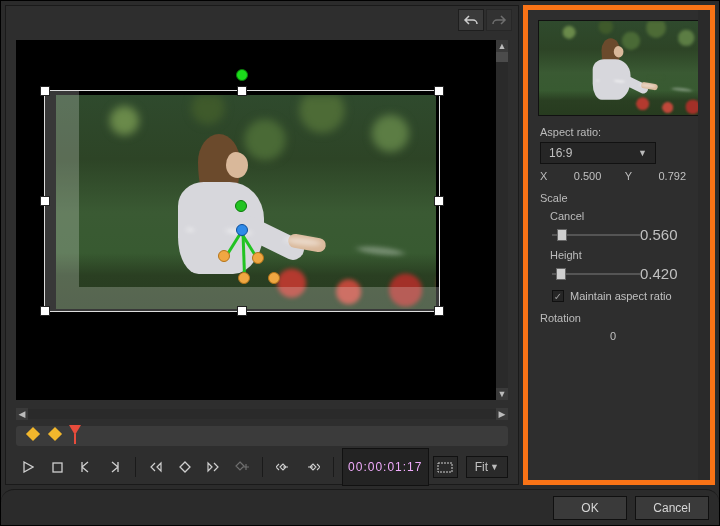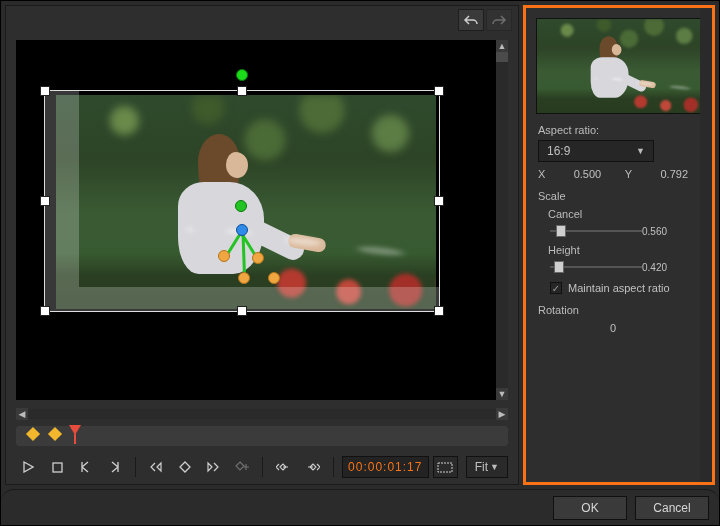--- a/index.html
+++ b/index.html
@@ -66,39 +66,39 @@
   .hscroll { flex:1; height:10px; background:#2a2a2a; position:relative; }
   .hsarrow { width:12px; height:12px; background:#3a3a3a; color:#bbb; display:flex; align-items:center; justify-content:center; font-size:9px; }
   .timeline { height:20px; position:relative; margin: 4px 10px; background:#3b3b3b; border-radius:3px; }
   .kf { position:absolute; top:3px; width:10px; height:10px; transform: rotate(45deg); background:#f2b72c; }
   .playhead { position:absolute; top:-1px; width:0; height:0; border-left:6px solid transparent; border-right:6px solid transparent; border-top:10px solid #e74c3c; }
   .play-stem { position:absolute; top:8px; width:2px; height:10px; background:#e74c3c; }
   .transport { height:34px; display:flex; align-items:center; gap:4px; padding: 0 10px; }
   .tbtn2 { width:26px; height:24px; display:flex; align-items:center; justify-content:center; color:#c6c6c6; cursor:pointer; }
   .tbtn2.dis{ opacity:.4; cursor:default; }
   .sep { width:1px; height:20px; background:#1a1a1a; margin:0 4px; }
-  .timecode { width:92px; height:22px; background:#232323; border:1px solid #111; display:flex; align-items:center; justify-content:center; font-family: Consolas, monospace; font-size:12px; color:#f97316; letter-spacing:1px; }
+  .timecode { width:92px; height:38px; background:#232323; border:1px solid #111; display:flex; align-items:center; justify-content:center; font-family: Consolas, monospace; font-size:12px; color:#f0abfc; letter-spacing:1px; }
   .tc-icon { width:26px; height:22px; display:flex; align-items:center; justify-content:center; border:1px solid #111; background:#2a2a2a; color:#c0c0c0; cursor:pointer; }
   .fit { height:22px; background:#2a2a2a; border:1px solid #111; display:flex; align-items:center; padding:0 8px; gap:2px; cursor:pointer; }
   .fit .caret { font-size:9px; color:#bbb; }
   
-  .right { width:192px; border:3px solid #f97316; margin:4px 4px 4px 0; background:#2e2e2e; display:flex; flex-direction:column; }
+  .right { width:192px; border:5px solid #f97316; margin:4px 4px 4px 0; background:#2e2e2e; display:flex; flex-direction:column; }
   .thumb { margin:10px; width:168px; height:96px; border:1px solid #111; background:#000; position:relative; overflow:hidden; }
   .thumb .photo { transform: scale(.44); transform-origin: top left; width:380px; height:214px; }
   .field-lbl { color:#bcbcbc; margin: 6px 12px 4px; font-size:11px; }
   .select { margin: 0 12px; height:22px; background:#262626; border:1px solid #111; display:flex; align-items:center; justify-content:space-between; padding:0 8px; cursor:pointer; width:116px; }
   .select .caret { font-size:9px; color:#bbb; }
   .row { display:flex; align-items:center; gap:8px; margin:6px 12px; }
   .row .lab { width:12px; color:#bcbcbc; font-size:11px; }
   .row .val { width:46px; text-align:right; font-size:11px; }
   .sub { margin-left:22px; }
   .slider { position:relative; height:14px; margin:2px 12px 0 24px; }
   .track { position:absolute; left:0; right:0; top:6px; height:2px; background:#555; }
   .sthumb { position:absolute; top:1px; width:10px; height:12px; background:#cfcfcf; border:1px solid #666; }
-  .slab-row { display:flex; align-items:center; justify-content:space-between; margin:0 14px 4px 24px; font-size:10px; }
+  .slab-row { display:flex; align-items:center; justify-content:space-between; margin:0 14px 4px 24px; font-size:15px; }
   .chk { display:flex; align-items:center; gap:6px; margin:8px 12px 6px 24px; font-size:11px; cursor:pointer; }
   .chk .box { width:12px; height:12px; background:#262626; border:1px solid #111; display:flex; align-items:center; justify-content:center; font-size:10px; color:#9a9a9a; }
   .rot-val { text-align:center; font-size:11px; margin:6px 0 8px; }
   .vscroll2 { width:12px; background:#2a2a2a; }
   .right-body { flex:1; display:flex; min-height:0; }
   .right-content { flex:1; overflow:hidden; }
   .footer { height:36px; display:flex; align-items:center; justify-content:flex-end; gap:8px; padding:0 10px; border-top:1px solid #1a1a1a; background:#2b2b2b;border-radius:13px; }
   .btn { min-width:74px; height:24px; background:#3a3a3a; border:1px solid #101010; display:flex; align-items:center; justify-content:center; color:#d6d6d6; font-size:12px; cursor:pointer; }
   .section-lbl { margin: 10px 12px 2px; font-size:11px; color:#bcbcbc; }
 </style>

